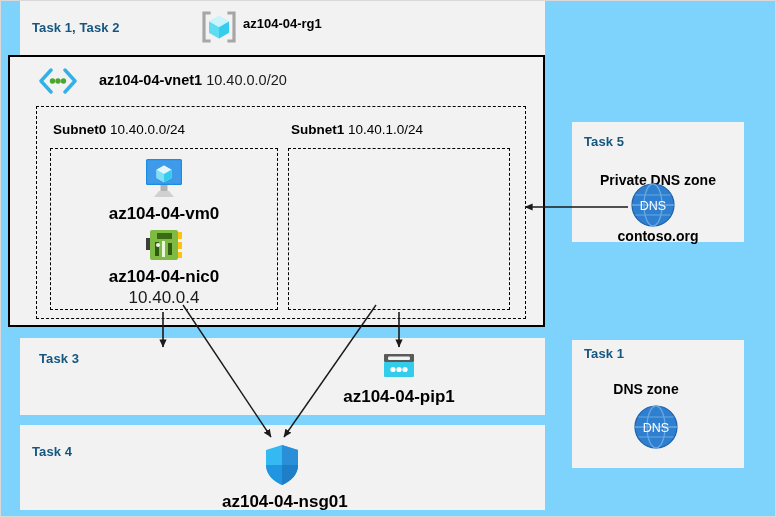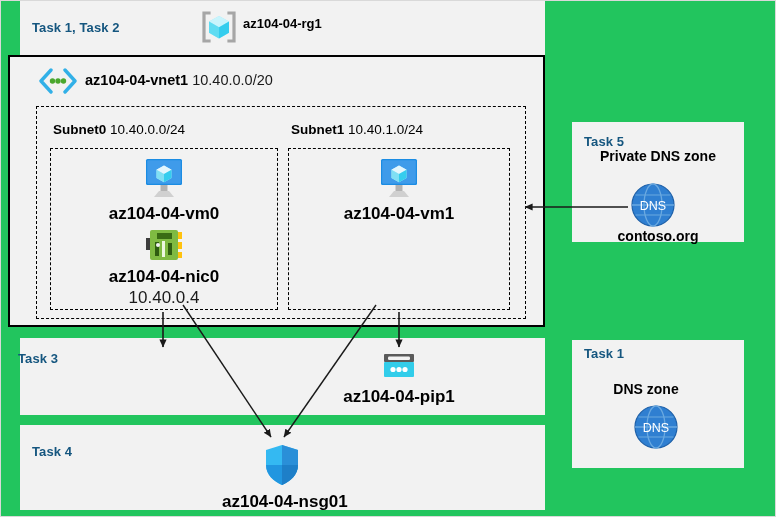--- a/index.html
+++ b/index.html
@@ -7,21 +7,21 @@
     padding: 0;
     background: #ffffff;
   }
   body {
     font-family: "Liberation Sans", sans-serif;
   }
   #canvas {
     position: relative;
     width: 776px;
     height: 517px;
-    background: #22c55e;
+    background: #7dd3fc;
     overflow: hidden;
   }
 
   
   .panel {
     position: absolute;
     background: #f2f2f2;
   }
   .task-label {
     position: absolute;
@@ -46,21 +46,21 @@
   
   #vnet-box {
     position: absolute;
     left: 8px; top: 55px; width: 537px; height: 272px;
     border: 2px solid #000;
     background: #f2f2f2;
     box-sizing: border-box;
   }
   #vnet-title {
     position: absolute;
-    left: 85px; top: 72px;
+    left: 99px; top: 72px;
     font-size: 14.5px; color: #000;
     white-space: nowrap;
   }
   #vnet-title .b { font-weight: bold; }
   #vnet-title .n { font-weight: normal; color: #1a1a1a; }
 
   
   .dashed {
     position: absolute;
     border: 1.6px dashed #000;
@@ -198,39 +198,24 @@
     </span>
     <span class="nlabel">az104-04-nic0</span><br>
     <span class="nsub">10.40.0.4</span>
   </div>
 
   <div class="subnet-title" style="left:291px; top:122px;">
     <span class="b">Subnet1</span><span class="n">&nbsp;</span><span class="n">10.40.1.0/24</span>
   </div>
   <div class="dashed" id="subnet1-inner"></div>
 
-  <div class="node" style="left:339px; top:157px; width:120px;">
-    <span class="icon-wrap">
-      <svg width="46" height="42" viewBox="0 0 46 42">
-        <rect x="5" y="2" width="36" height="26" rx="1.5" fill="#1b8ce3"></rect>
-        <rect x="6.2" y="3.2" width="33.6" height="23.6" rx="1" fill="#3f9bea"></rect>
-        <polygon points="23,8.5 30.5,12.7 30.5,21.1 23,25.3 15.5,21.1 15.5,12.7" fill="#b8e8fa"></polygon>
-        <polygon points="23,8.5 30.5,12.7 23,16.9 15.5,12.7" fill="#e3f6fd"></polygon>
-        <polygon points="23,16.9 30.5,12.7 30.5,21.1 23,25.3" fill="#35cdee"></polygon>
-        <polygon points="23,16.9 15.5,12.7 15.5,21.1 23,25.3" fill="#7fdff4"></polygon>
-        <rect x="19.5" y="28" width="7" height="6" fill="#b3b3b3"></rect>
-        <path d="M13 40 L33 40 L28 34 L18 34 Z" fill="#d0d0d0"></path>
-      </svg>
-    </span>
-    <span class="nlabel">az104-04-vm1</span>
-  </div>
 
 
   <div class="panel" id="task3-panel"></div>
-  <div class="task-label" style="left:18px; top:351px;text-align:center;">Task 3</div>
+  <div class="task-label" style="left:39px; top:351px;text-align:center;">Task 3</div>
 
 
   <div class="node" style="left:339px; top:352px; width:120px;">
     <span class="icon-wrap">
       <svg width="36" height="30" viewBox="0 0 36 30">
         <rect x="3" y="2" width="30" height="8" rx="1" fill="#5a5a5a"></rect>
         <rect x="7" y="4.5" width="22" height="3.4" rx="1.2" fill="#f2f2f2"></rect>
         <rect x="3" y="10" width="30" height="15" rx="1" fill="#32cdea"></rect>
         <circle cx="12" cy="17.5" r="2.6" fill="#ffffff"></circle>
         <circle cx="18" cy="17.5" r="2.6" fill="#ffffff"></circle>
@@ -250,21 +235,21 @@
         <path d="M20 2 L36 7 L36 22 C36 32 28 38.5 20 42 Z" fill="#2a8fd8"></path>
         <path d="M20 22 L36 22 C36 32 28 38.5 20 42 Z" fill="#1e7fc8"></path>
         <path d="M20 22 L4 22 C4 32 12 38.5 20 42 Z" fill="#2196e0"></path>
       </svg>
     </span>
     <span class="nlabel">az104-04-nsg01</span>
   </div>
 
   <div class="panel" id="task5-card"></div>
   <div class="task-label" style="left:584px; top:134px;">Task 5</div>
-  <div class="card-title" style="left:572px; top:148px; width:172px;">Private DNS zone</div>
+  <div class="card-title" style="left:572px; top:172px; width:172px;">Private DNS zone</div>
   <div style="position:absolute; left:630px; top:182px; width:46px; height:46px;">
     <svg width="46" height="46" viewBox="0 0 46 46">
       <circle cx="23" cy="23" r="21" fill="#2f7fd1"></circle>
       <circle cx="23" cy="23" r="21" fill="none" stroke="#1c5fa8" stroke-width="1.2"></circle>
       <ellipse cx="23" cy="23" rx="9" ry="21" fill="none" stroke="#6aa9e0" stroke-width="1.3"></ellipse>
       <line x1="2" y1="23" x2="44" y2="23" stroke="#6aa9e0" stroke-width="1.3"></line>
       <path d="M5.5 13 h35" fill="none" stroke="#6aa9e0" stroke-width="1.2"></path>
       <path d="M5.5 33 h35" fill="none" stroke="#6aa9e0" stroke-width="1.2"></path>
       <text x="23" y="27.6" text-anchor="middle" font-family="Liberation Sans, sans-serif" font-size="12.5" fill="#ffffff">DNS</text>
     </svg>

